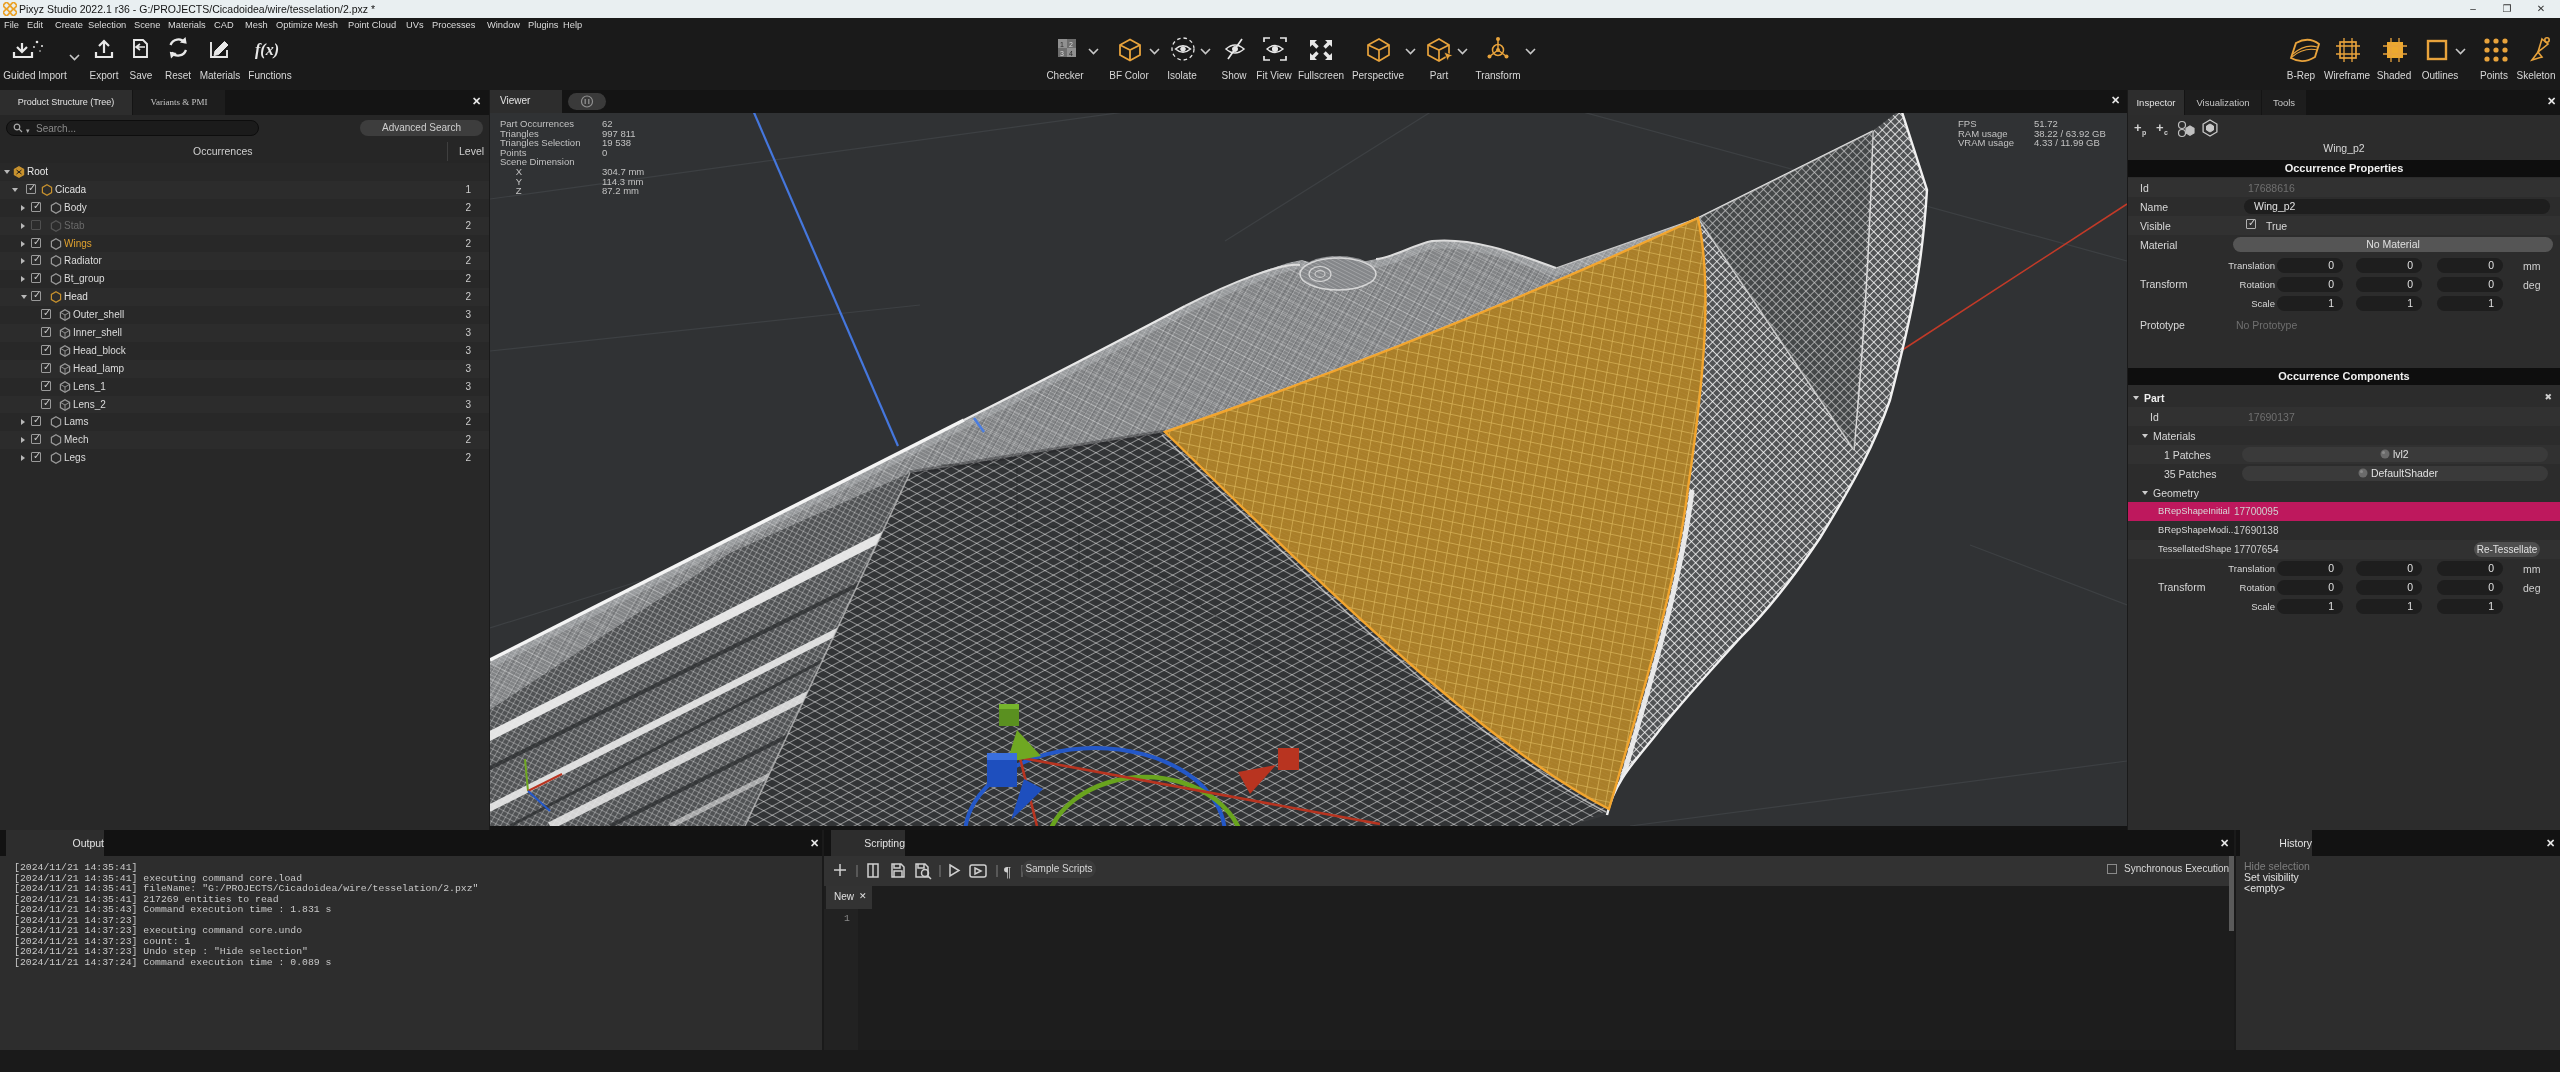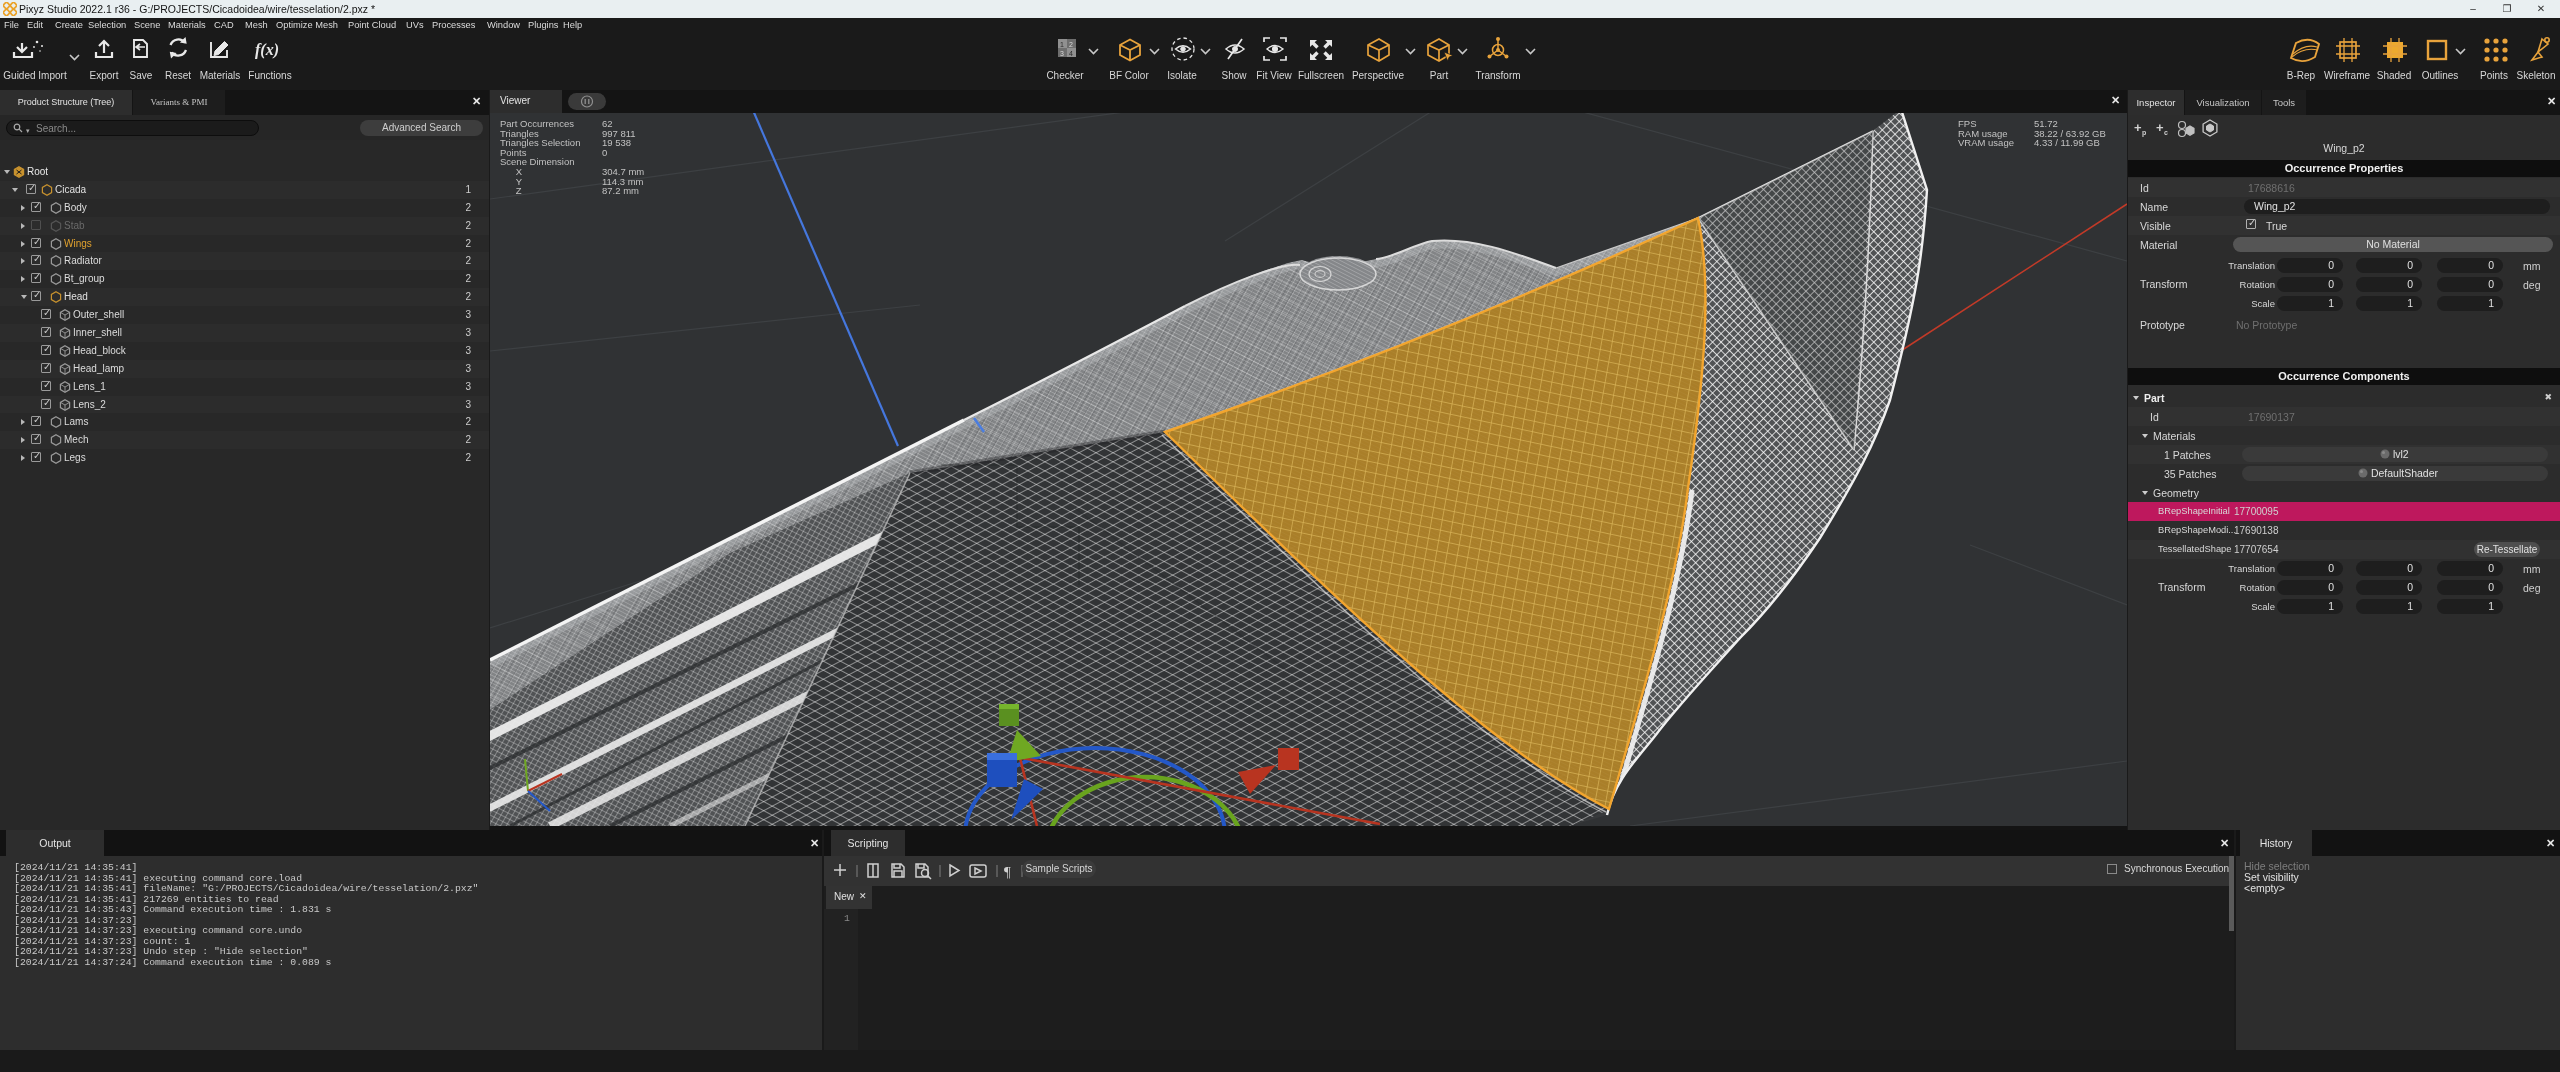--- a/index.html
+++ b/index.html
@@ -43,21 +43,21 @@
 .irow{position:absolute;width:432px;height:19px;font-size:10.5px;color:#d8d8d8;}
 .ilabel{position:absolute;top:4px;}
 .ival{position:absolute;top:4px;color:#6f6f6f;text-align:right;}
 .ivalw{position:absolute;top:4px;color:#cfcfcf;}
 .pill{position:absolute;background:#1e1e1e;border-radius:8px;height:15px;font-size:10.5px;color:#e0e0e0;}
 .secbar{position:absolute;width:432px;height:17px;background:#0e0e0e;color:#f0f0f0;font-size:11px;font-weight:bold;text-align:center;line-height:17px;}
 .numpill{position:absolute;background:#1e1e1e;border-radius:8px;width:66px;height:15px;color:#e0e0e0;font-size:10.5px;text-align:right;line-height:15px;padding-right:9px;}
 .unit{position:absolute;color:#d0d0d0;font-size:10.5px;}
 .bpanel{top:830px;height:220px;background:#2d2d2d;}
 .btitle{position:absolute;left:0;top:0;width:100%;height:26px;background:#121212;}
-.btab{position:absolute;top:0;height:26px;background:#2d2d2d;color:#e3e3e3;font-size:10.5px;text-align:center;line-height:26px;}
+.btab{position:absolute;top:0;height:26px;background:#2d2d2d;color:#e3e3e3;font-size:10.5px;text-align:right;line-height:26px;}
 #outlog{position:absolute;left:14px;top:33px;font-family:"Liberation Mono",monospace;font-size:9.8px;line-height:10.55px;color:#c9c9c9;white-space:pre;}
 #statusbar{left:0;top:1050px;width:2560px;height:22px;background:#121212;color:#c9c9c9;font-size:10.5px;}
 </style></head><body>
 <div id="app">
     <div class="abs" id="titlebar"></div>
     <svg class="abs" style="left:3px;top:2px" width="14" height="14" viewBox="0 0 14 14">
       <rect x="0.8999999999999999" y="0.8999999999999999" width="5.2" height="5.2" rx="1.6" fill="none" stroke="#eba228" stroke-width="1.7" transform="rotate(45 3.5 3.5)"></rect>
       <rect x="7.9" y="0.8999999999999999" width="5.2" height="5.2" rx="1.6" fill="none" stroke="#eba228" stroke-width="1.7" transform="rotate(45 10.5 3.5)"></rect>
       <rect x="0.8999999999999999" y="7.9" width="5.2" height="5.2" rx="1.6" fill="none" stroke="#eba228" stroke-width="1.7" transform="rotate(45 3.5 10.5)"></rect>
       <rect x="7.9" y="7.9" width="5.2" height="5.2" rx="1.6" fill="none" stroke="#eba228" stroke-width="1.7" transform="rotate(45 10.5 10.5)"></rect>
@@ -239,20 +239,25 @@
       <div class="abs" id="searchrow"></div>
       <div class="abs" id="searchbox">
         <svg width="10" height="10" style="position:absolute;left:6px;top:2px" viewBox="0 0 10 10">
           <circle cx="4" cy="4" r="2.8" fill="none" stroke="#aaa" stroke-width="1.2"></circle>
           <path d="M6.2 6.2 L9 9" stroke="#aaa" stroke-width="1.2"></path>
         </svg>
         <span style="position:absolute;left:19px;top:3px;font-size:7px;color:#aaa;">▾</span>
         <span style="position:absolute;left:29px;top:1px;">Search...</span>
       </div>
       <div class="abs" id="advsearch">Advanced Search</div>
+      <div class="abs" id="treeheader">
+        <span style="position:absolute;left:193px;top:5px;">Occurrences</span>
+        <span style="position:absolute;left:459px;top:5px;">Level</span>
+        <div style="position:absolute;left:447px;top:2px;width:1px;height:19px;background:#3f3f3f"></div>
+      </div>
       <div class="abs" id="tree">
         <div class="trow ">
           <div class="caret open" style="left:4px"></div>
           <div class="tico" style="left:13px"><svg width="12" height="12" viewBox="0 0 12 12">
               <polygon points="6,0.8 10.6,3.4 10.6,8.6 6,11.2 1.4,8.6 1.4,3.4" fill="#c8922e" stroke="#c8922e" stroke-width="1.2"></polygon>
               <path d="M3.5 4 L8.5 8 M8.5 4 L3.5 8" stroke="#1a1a1a" stroke-width="1"></path>
             </svg></div>
           <div class="tlab" style="left:27px;color:#e8e8e8">Root</div>
         </div>
         <div class="trow odd">

